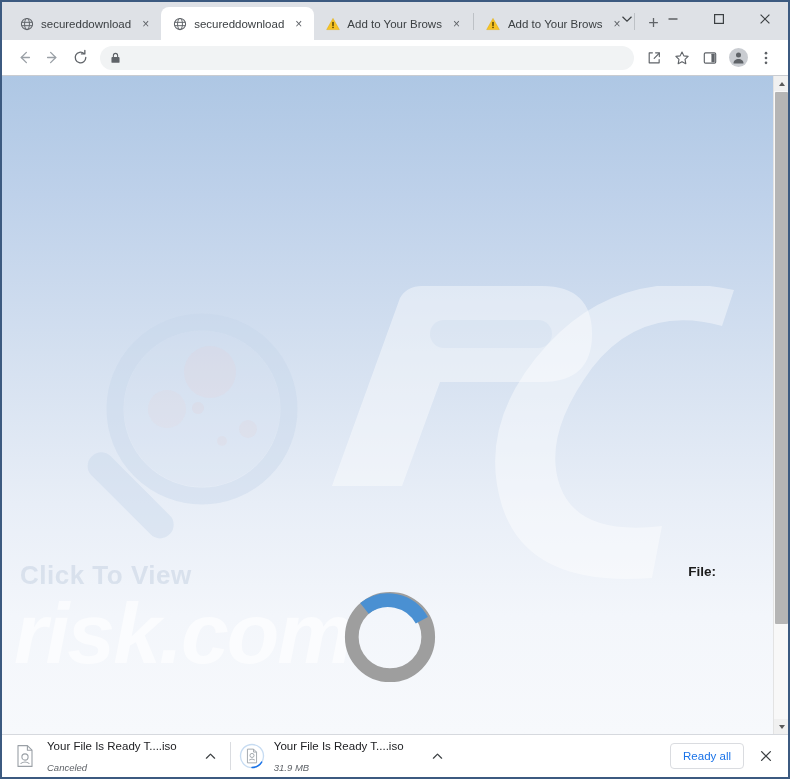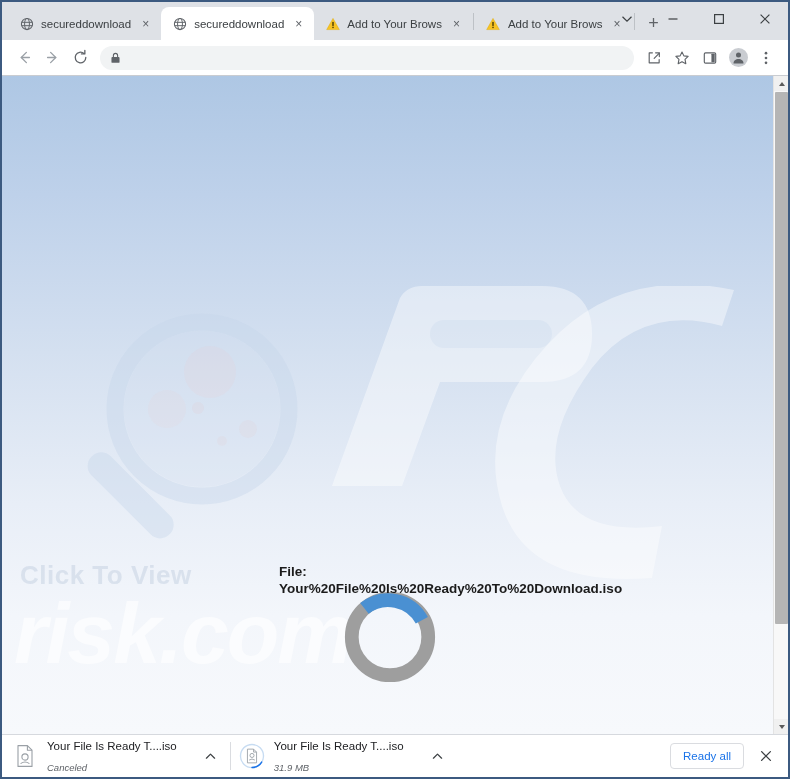--- a/index.html
+++ b/index.html
@@ -119,20 +119,21 @@
   #page {
     position: relative;
     height: 658px;
     background: linear-gradient(to bottom, #aec7e4 0%, #bed1ea 18%, #d4e0f0 42%, #e8eef7 65%, #f3f6fb 82%, #f7f9fc 100%);
     overflow: hidden;
   }
   #pagecontent {
     position: absolute;
     left: 0; top: 0; right: 15px; bottom: 0;
     overflow: hidden;
+    text-align: right;
   }
 
   
   #wm-mag {
     position: absolute;
     left: 60px; top: 228px;
     width: 240px; height: 290px;
     opacity: 0.55;
     pointer-events: none;
   }
@@ -161,21 +162,21 @@
     font-style: italic;
     color: rgba(255,255,255,0.62);
     letter-spacing: -2px;
     white-space: nowrap;
     pointer-events: none;
   }
 
   
   #filelabel {
     position: absolute;
-    left: 277px; top: 487px;
+    left: 294px; top: 487px;
     width: 420px;
     font-size: 13.5px;
     font-weight: 700;
     color: #1b1b1b;
     line-height: 1.28;
     z-index: 5;
   }
 
   
   #spinner {
@@ -444,21 +445,20 @@
         <g fill="#ffffff" opacity="0.42">
           <path d="M430 40 Q350 18 300 82 Q250 150 268 200 Q286 250 370 240 L360 292 Q236 302 210 220 Q184 136 256 58 Q328 -20 442 4 Z"></path>
         </g>
       </svg>
 
       <div id="wm-click">Click To View</div>
       <div id="wm-risk">risk.com</div>
 
       <div id="filelabel">
         <div>File:</div>
-        <div>Your%20File%20Is%20Ready%20To%20Download.iso</div>
       </div>
 
       <svg id="spinner" viewBox="0 0 100 100">
         <circle cx="50" cy="50" r="39" fill="none" stroke="#9e9e9e" stroke-width="14"></circle>
         <path d="M 23.9 20.8 A 39 39 0 0 1 82.5 33.0" fill="none" stroke="#4a90d2" stroke-width="14"></path>
       </svg>
 
     </div>
 
     <div id="scrollbar">

